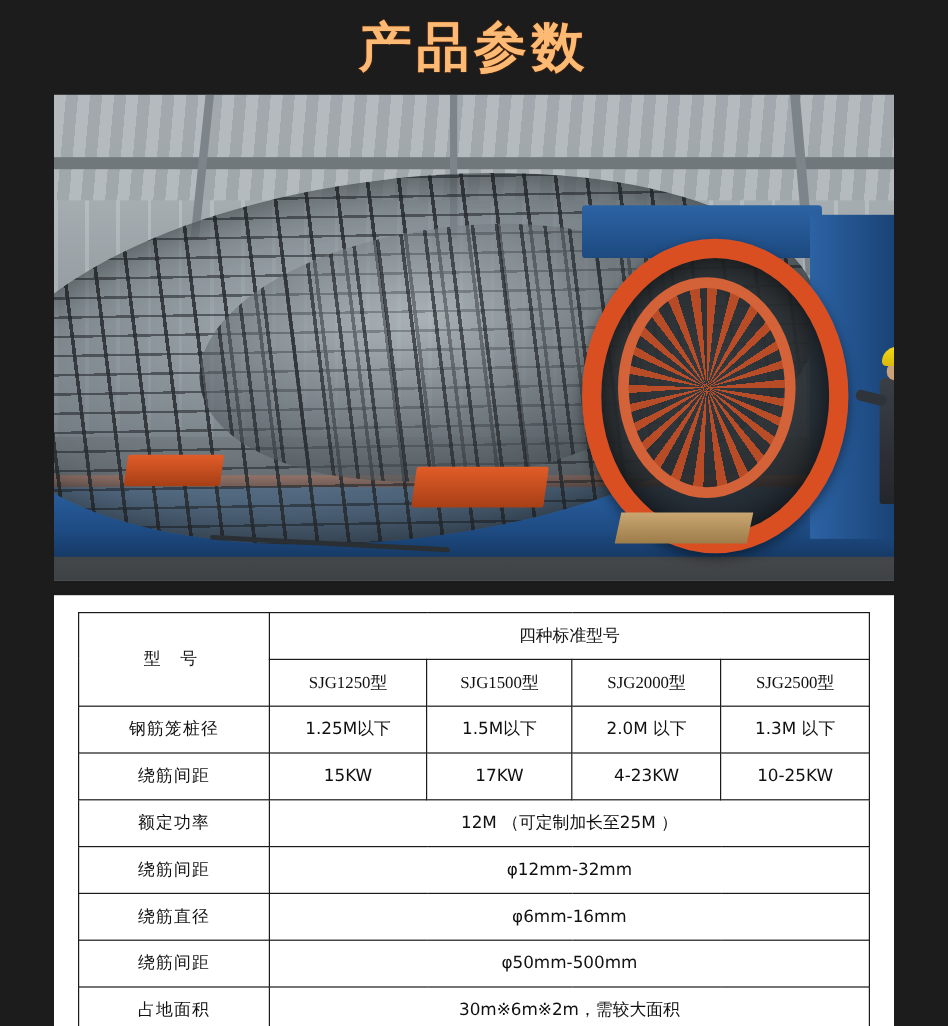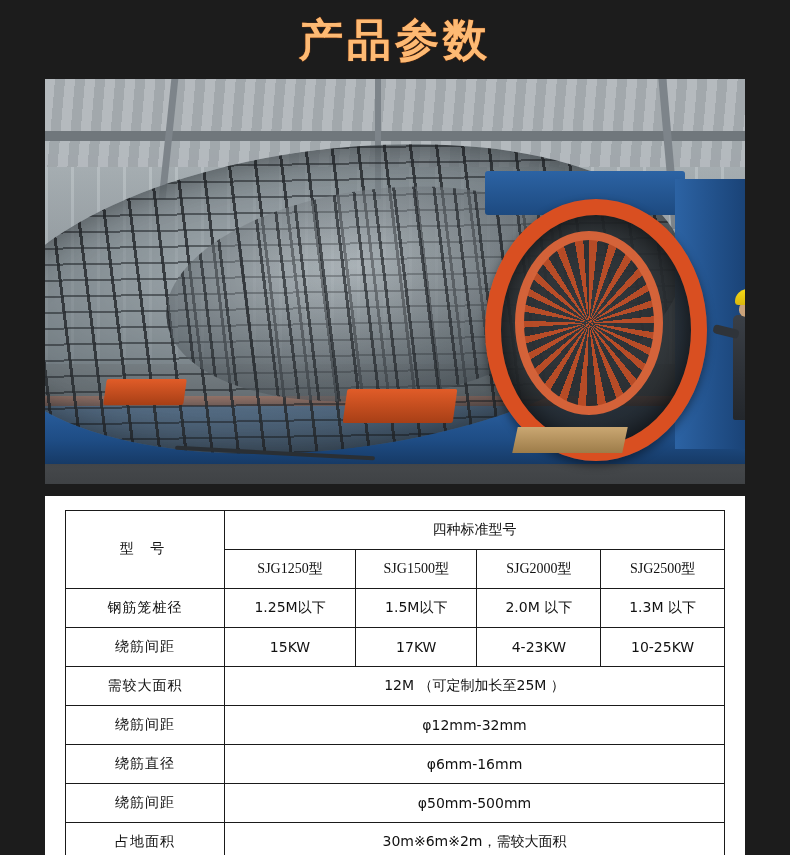--- a/index.html
+++ b/index.html
@@ -280,21 +280,21 @@
 
         <tr>
           <td class="label-cell">绕筋间距</td>
           <td>15KW</td>
           <td>17KW</td>
           <td>4-23KW</td>
           <td>10-25KW</td>
         </tr>
 
         <tr>
-          <td class="label-cell">需较大面积</td>
+          <td class="label-cell">额定功率</td>
           <td colspan="4">12M （可定制加长至25M ）</td>
         </tr>
 
         <tr>
           <td class="label-cell">绕筋间距</td>
           <td colspan="4">φ12mm-32mm</td>
         </tr>
 
         <tr>
           <td class="label-cell">绕筋直径</td>

